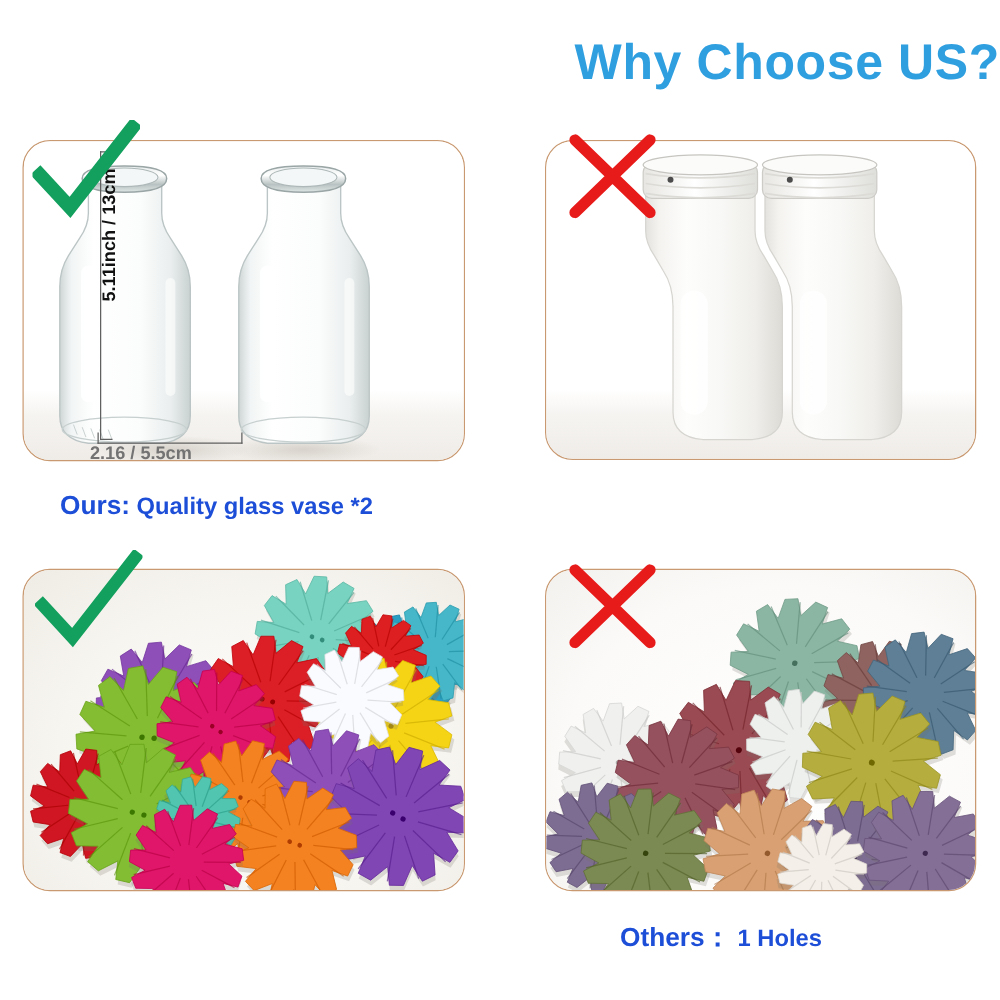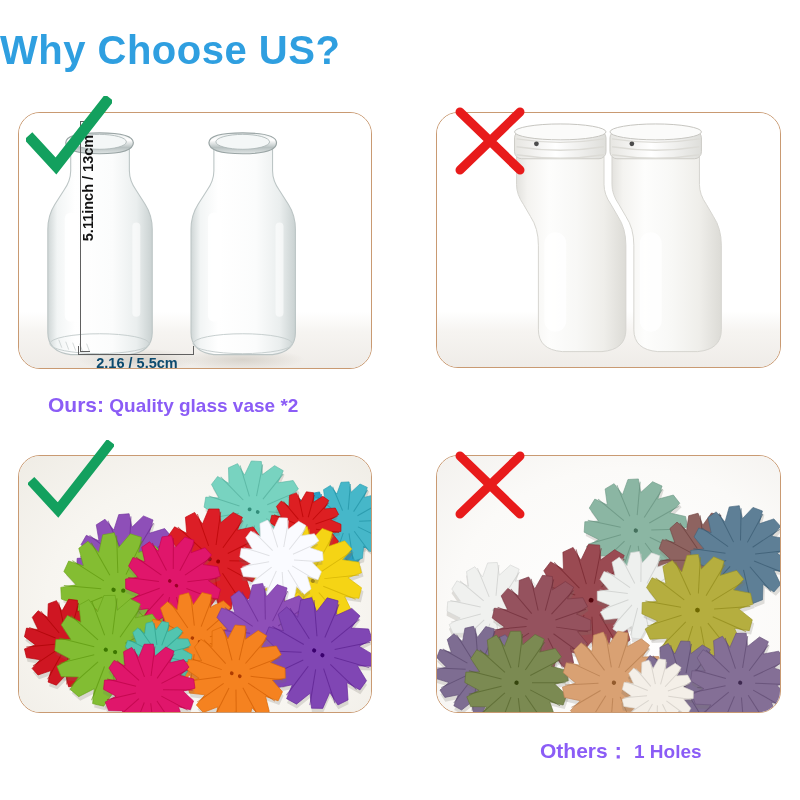--- a/index.html
+++ b/index.html
@@ -20,21 +20,21 @@
     height: 800px;
     background: #ffffff;
   }
 
   
   #title {
     position: absolute;
     left: 0;
     top: 26px;
     width: 800px;
-    text-align: left;
+    text-align: right;
     font-size: 40px;
     font-weight: bold;
     color: #2f9fe0;
     letter-spacing: 0.5px;
     line-height: 48px;
   }
 
   
   .panel {
     position: absolute;
@@ -61,38 +61,38 @@
     pointer-events: none;
   }
   #mark-check-bottles  { left: 26px;  top: 96px;  width: 86px; height: 80px; }
   #mark-cross-bottles  { left: 452px; top: 104px; width: 76px; height: 74px; }
   #mark-check-flowers  { left: 28px;  top: 440px; width: 86px; height: 80px; }
   #mark-cross-flowers  { left: 452px; top: 448px; width: 76px; height: 74px; }
 
   
   .caption {
     position: absolute;
-    color: #8b5cf6;
+    color: #1d4ed8;
     font-size: 19px;
     line-height: 25px;
     white-space: nowrap;
   }
   .caption .lead {
     font-weight: bold;
     font-size: 21px;
   }
   .caption .body { font-weight: bold; }
   #caption-ours-bottles   { left: 48px;  top: 392px; }
   #caption-ours-bottles .line2 {
     display: block;
     padding-left: 62px;
   }
   #caption-others-bottles { left: 400px; top: 394px; }
   #caption-ours-flowers   { left: 48px;  top: 738px; }
-  #caption-others-flowers { left: 496px; top: 738px; margin-left: 44px; }
+  #caption-others-flowers { left: 496px; top: 738px; }
 
   
   #dim-height {
     position: absolute;
     left: 80px;
     top: 121px;
     width: 10px;
     height: 231px;
     border-left: 1.6px solid #606060;
     border-top: 1.6px solid #606060;
@@ -124,24 +124,23 @@
     border-left: 1.6px solid #606060;
     border-right: 1.6px solid #606060;
     box-sizing: border-box;
     z-index: 5;
   }
   #dim-width-label {
     position: absolute;
     left: 72px;
     top: 355px;
     width: 130px;
-    text-align: center;
     font-size: 14.5px;
     font-weight: bold;
-    color: #0c4a6e;
+    color: #737373;
     white-space: nowrap;
     z-index: 5;
   }
 
   
   .bottles-bg {
     position: absolute;
     inset: 0;
     background:
       linear-gradient(to bottom, #ffffff 0%, #ffffff 78%, #f6f4f1 86%, #efece8 100%);

